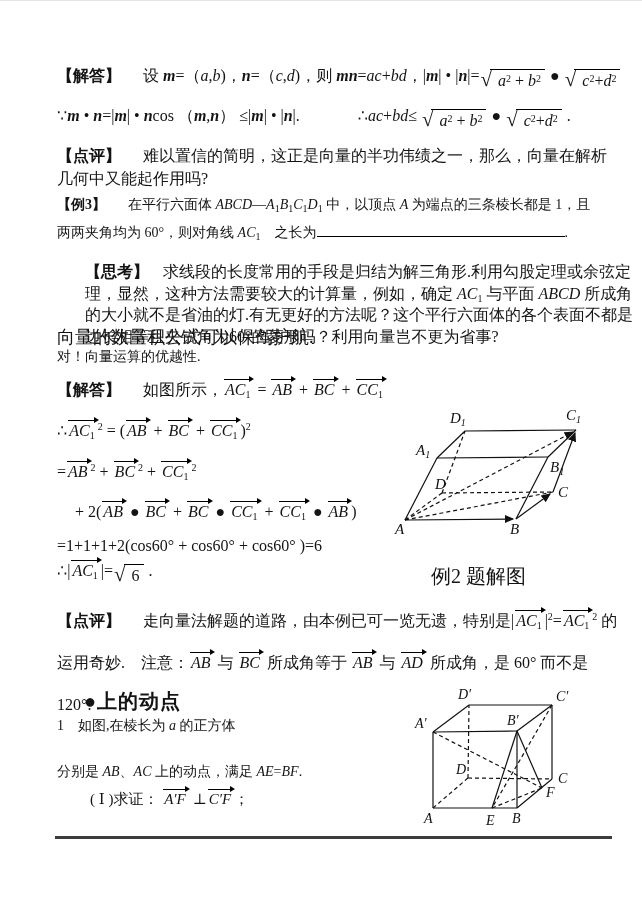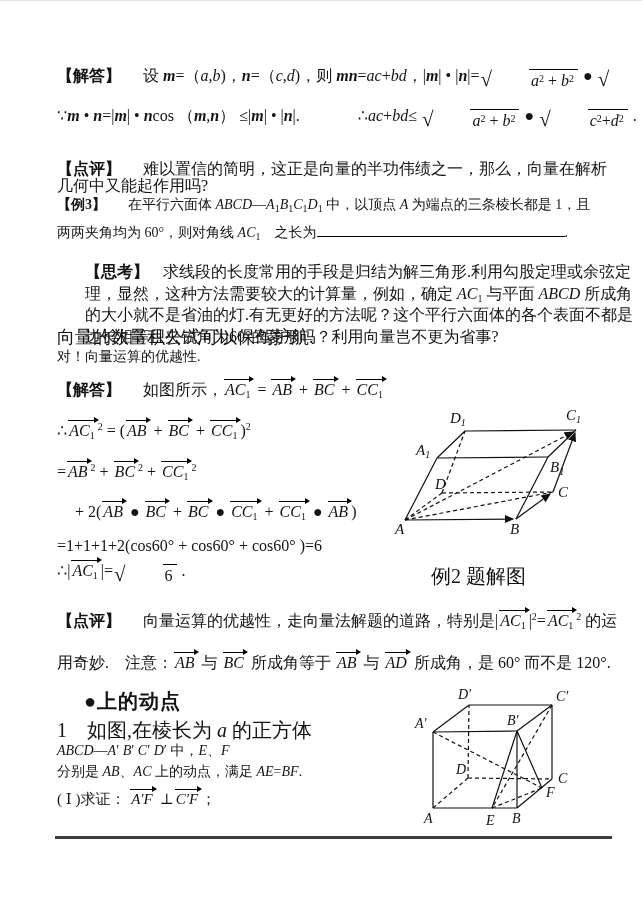--- a/index.html
+++ b/index.html
@@ -15,21 +15,21 @@
   .m-i{font-style:italic;}
   .m-bi{font-weight:bold;font-style:italic;}
   .msub{font-size:10px;vertical-align:-3px;line-height:0;letter-spacing:0;}
   .msup{font-size:10px;vertical-align:6px;line-height:0;}
   .vec{display:inline-block;position:relative;padding:4px 3px 0 2px;line-height:1;}
   .vec-line{position:absolute;left:1px;right:4px;top:1px;border-top:1.2px solid #000;}
   .vec-head{position:absolute;right:-5px;top:-3.6px;width:0;height:0;
             border-left:5px solid #000;border-top:3px solid transparent;border-bottom:3px solid transparent;}
   .rad{display:inline-flex;align-items:flex-start;vertical-align:-5px;margin:0 1px;}
   .rad-sign{font-size:21px;line-height:21px;margin-right:-2px;}
-  .rad-body{display:inline-block;border-top:1.2px solid #000;padding:3px 4px 0 2px;line-height:15px;margin-left:39px;}
+  .rad-body{display:inline-block;border-top:1.2px solid #000;padding:3px 4px 0 8px;line-height:15px;}
   .rad-body .msup{vertical-align:4px;}
   .blank{display:inline-block;border-bottom:1px solid #000;height:15px;vertical-align:baseline;}
   .gap{display:inline-block;}
   .hdr{position:absolute;font-weight:bold;font-size:20px;letter-spacing:1px;}
   .caption{position:absolute;font-size:20px;}
   .figure{position:absolute;}
   .footer-rule{position:absolute;left:55px;top:836px;width:557px;height:2.6px;background:#3c3c3c;}
   svg text{font-family:"Liberation Serif","DejaVu Serif",serif;font-style:italic;fill:#111;}
 </style>
 </head>
@@ -50,21 +50,21 @@
   <div class="fline" style="top:106px;">
     <span><span class="ft">∵</span><span class="m-bi">m</span><span class="ft"> • </span><span class="m-bi">n</span><span class="ft">=|</span><span class="m-bi">m</span><span class="ft">| • </span><span class="m-bi">n</span><span class="ft">cos （</span><span class="m-bi">m</span><span class="ft">,</span><span class="m-bi">n</span><span class="ft">） ≤|</span><span class="m-bi">m</span><span class="ft">| • |</span><span class="m-bi">n</span><span class="ft">|.</span><span class="gap" style="width: 58px;"></span><span class="ft">∴</span><span class="m-i">ac</span><span class="ft">+</span><span class="m-i">bd</span><span class="ft">≤ </span><span class="rad">
           <span class="rad-sign">√</span>
           <span class="rad-body"><span class="m-i">a</span><span class="msup">2</span><span class="ft"> + </span><span class="m-i">b</span><span class="msup">2</span></span>
         </span><span class="ft"> ● </span><span class="rad">
           <span class="rad-sign">√</span>
           <span class="rad-body"><span class="m-i">c</span><span class="msup">2</span><span class="ft">+</span><span class="m-i">d</span><span class="msup">2</span></span>
         </span><span class="ft"> .</span></span>
   </div>
 
-  <div class="para" style="top:160px;line-height:17px;">
+  <div class="para" style="top:144px;line-height:23px;">
     <span class="lbl">【点评】</span><span>难以置信的简明，这正是向量的半功伟绩之一，那么，向量在解析几何中又能起作用吗?</span>
   </div>
 
   <div class="fline" style="top:196px;font-size:14px;">
     <span class="lbl">【例3】</span><span><span class="ft">在平行六面体 </span><span class="m-i">ABCD</span><span class="ft">—</span><span class="m-i">A</span><span class="msub">1</span><span class="m-i">B</span><span class="msub">1</span><span class="m-i">C</span><span class="msub">1</span><span class="m-i">D</span><span class="msub">1</span><span class="ft"> 中，以顶点 </span><span class="m-i">A</span><span class="ft"> 为端点的三条棱长都是 1，且</span></span>
   </div>
   <div class="fline" style="top:221px;font-size:14px;">
     <span><span class="ft">两两夹角均为 60°，则对角线 </span><span class="m-i">AC</span><span class="msub">1</span><span class="ft">　之长为</span><span class="blank" style="width: 248px;"></span><span class="ft">.</span></span>
   </div>
 
@@ -170,47 +170,44 @@
         <text x="24" y="53"><tspan>A</tspan><tspan font-size="10" dy="3">1</tspan></text>
         <text x="158" y="70"><tspan>B</tspan><tspan font-size="10" dy="3">1</tspan></text>
         <text x="174" y="18"><tspan>C</tspan><tspan font-size="10" dy="3">1</tspan></text>
         <text x="58" y="21"><tspan>D</tspan><tspan font-size="10" dy="3">1</tspan></text>
       </g>
     </svg>
   </div>
   <div class="caption" style="left:431px;top:563px;">例2 题解图</div>
 
   <div class="para" style="top:600px;line-height:42px;width:562px;">
-    <span class="lbl">【点评】</span><span><span class="ft">向量运算的优越性，走向量法解题的道路，特别是|</span><span class="vec"><span class="m-i">AC</span><span class="msub">1</span><span class="vec-line">
+    <span class="lbl">【点评】</span><span><span class="ft">走向量法解题的道路，由本例已可一览无遗，特别是|</span><span class="vec"><span class="m-i">AC</span><span class="msub">1</span><span class="vec-line">
             <span class="vec-head"></span>
           </span></span><span class="ft">|</span><span class="msup">2</span><span class="ft">=</span><span class="vec"><span class="m-i">AC</span><span class="msub">1</span><span class="vec-line">
             <span class="vec-head"></span>
           </span></span><span class="msup">2</span><span class="ft"> 的运用奇妙.　注意：</span><span class="vec"><span class="m-i">AB</span><span class="vec-line">
             <span class="vec-head"></span>
           </span></span><span class="ft"> 与 </span><span class="vec"><span class="m-i">BC</span><span class="vec-line">
             <span class="vec-head"></span>
           </span></span><span class="ft"> 所成角等于 </span><span class="vec"><span class="m-i">AB</span><span class="vec-line">
             <span class="vec-head"></span>
           </span></span><span class="ft"> 与 </span><span class="vec"><span class="m-i">AD</span><span class="vec-line">
             <span class="vec-head"></span>
           </span></span><span class="ft"> 所成角，是 60° 而不是 120°.</span></span>
   </div>
 
   <div class="hdr" style="left:84px;top:688px;">●上的动点</div>
 
-  <div class="fline" style="top:717px;font-size:20px;">
+  <div class="fline" style="top:717px;font-size:14px;">
     <span><span class="ft">1　如图,在棱长为 </span><span class="m-i">a</span><span class="ft"> 的正方体</span></span>
-  </div>
-  <div class="fline" style="top:742px;font-size:14px;">
-    <span><span class="m-i">ABCD</span><span class="ft">—</span><span class="m-i">A</span><span class="ft">′ </span><span class="m-i">B</span><span class="ft">′ </span><span class="m-i">C</span><span class="ft">′ </span><span class="m-i">D</span><span class="ft">′ 中，</span><span class="m-i">E</span><span class="ft">、</span><span class="m-i">F</span></span>
   </div>
   <div class="fline" style="top:763px;font-size:14px;">
     <span><span class="ft">分别是 </span><span class="m-i">AB</span><span class="ft">、</span><span class="m-i">AC</span><span class="ft"> 上的动点，满足 </span><span class="m-i">AE</span><span class="ft">=</span><span class="m-i">BF</span><span class="ft">.</span></span>
   </div>
-  <div class="fline" style="top:788px;font-size:15px;">
+  <div class="fline" style="top:788px;font-size:15px;margin-left:33px;">
     <span><span class="ft">( Ⅰ )求证： </span><span class="vec"><span class="m-i">A′F</span><span class="vec-line">
             <span class="vec-head"></span>
           </span></span><span class="ft"> ⊥</span><span class="vec"><span class="m-i">C′F</span><span class="vec-line">
             <span class="vec-head"></span>
           </span></span><span class="ft">；</span></span>
   </div>
 
   <div class="figure" style="left:412px;top:682px;width:195px;height:150px;">
     <svg width="195" height="150" viewBox="0 0 195 150">
       <g stroke="#111" stroke-width="1.2" fill="none">

